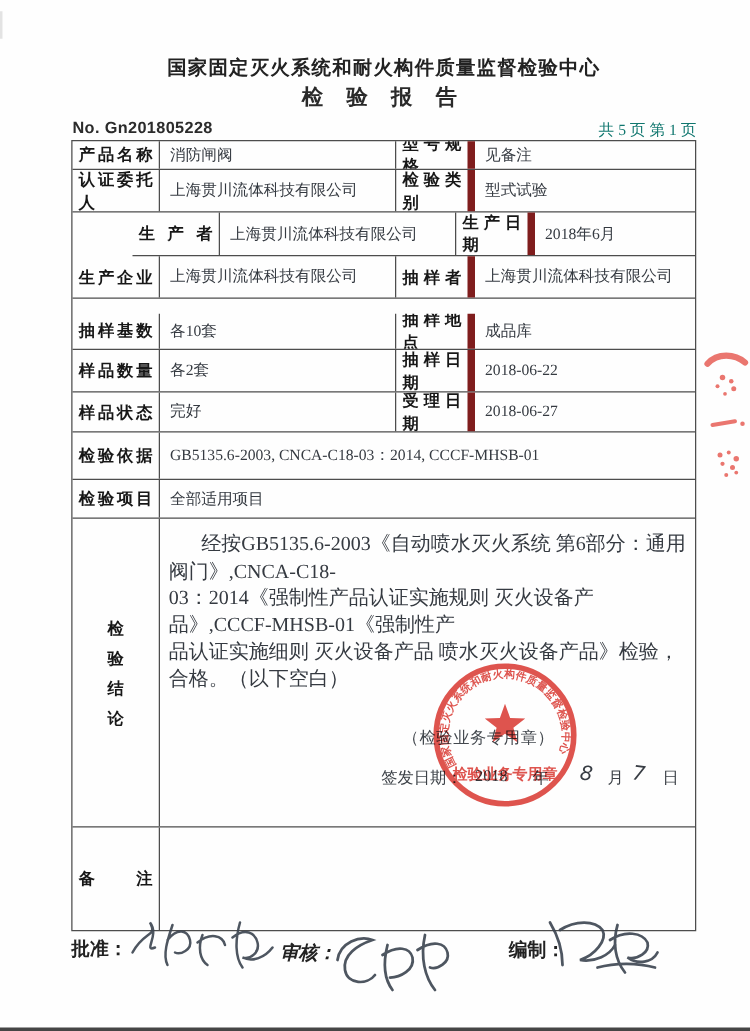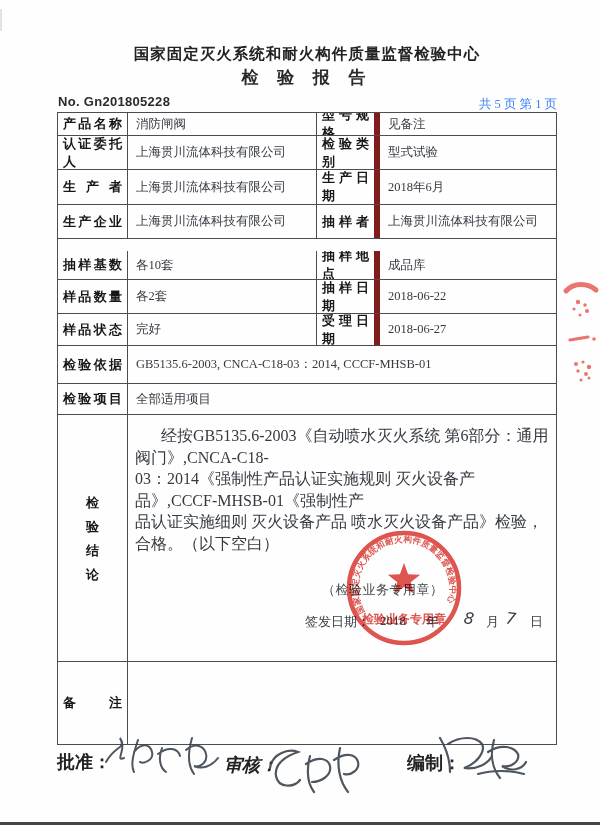--- a/index.html
+++ b/index.html
@@ -18,21 +18,21 @@
     position:absolute; top:66px; left:57px; width:500px; text-align:center;
     font-size:17px; font-weight:700; letter-spacing:7px; color:#2a2a2a;
   }
   .report-no {
     position:absolute; top:94px; left:58px;
     font-size:13px; font-weight:700; color:#2b2b2b; letter-spacing:.3px;
   }
   .page-info {
     position:absolute; top:96px; right:43px;
     font-family:"Liberation Serif","DejaVu Serif",serif;
-    font-size:12.5px; color:#3b82f6;
+    font-size:12.5px; color:#0f766e;
   }
   
   .tbl {
     position:absolute; left:57px; top:112px; width:500px;
     border:1px solid #4d4d4d; background:transparent;
   }
   .row { display:flex; border-bottom:1px solid #4d4d4d; }
   .row:last-child { border-bottom:none; }
   .cell { display:flex; align-items:center; overflow:hidden; }
   .c1 { width:70px;  border-right:1px solid #4d4d4d; justify-content:center; }
@@ -70,21 +70,21 @@
   .hand { font-family:"DejaVu Sans",sans-serif; font-size:16px; color:#383d44;
     font-style:italic; transform:rotate(7deg); top:-2px !important; }
   .remarks-cell { flex:1; padding:8px 8px 0 8px; align-items:flex-start; }
   .remarks-cell .val-txt {
     font-family:"Liberation Serif","DejaVu Serif",serif;
     font-size:11.5px; line-height:17.5px; color:#353a41; letter-spacing:-.1px;
   }
   
   .stamp-svg { position:absolute; left:186px; top:83px; mix-blend-mode:multiply; }
   
-  .sig-label { position:absolute; font-size:18px; font-weight:700; color:#222; }
+  .sig-label { position:absolute; font-size:15px; font-weight:700; color:#222; }
   .sig-svg { position:absolute; }
   
   .bottom-bar { position:absolute; left:0; bottom:0; width:100%; height:3px; background:#454545; }
   .edge-sliver { position:absolute; left:0; top:9px; width:2px; height:22px; background:#e3e3e3; }
   .red-frag { position:absolute; left:556px; top:278px; }
 </style>
 </head>
 <body>
 
 <div class="page">
@@ -111,21 +111,21 @@
       <div class="cell c1 lbl">
           <span class="j">认证委托人</span>
         </div>
       <div class="cell c2 val">上海贯川流体科技有限公司</div>
       <div class="cell c3 lbl">
           <span class="j">检验类别</span>
         </div>
       <div class="cell c4 val">型式试验</div>
     </div>
 
-    <div class="row" style="height:35px;">
+    <div class="row" style="height:35px;margin-left:48px;">
       <div class="cell c1 lbl">
           <span class="j">生产者</span>
         </div>
       <div class="cell c2 val">上海贯川流体科技有限公司</div>
       <div class="cell c3 lbl">
           <span class="j">生产日期</span>
         </div>
       <div class="cell c4 val">2018年6月</div>
     </div>
 

